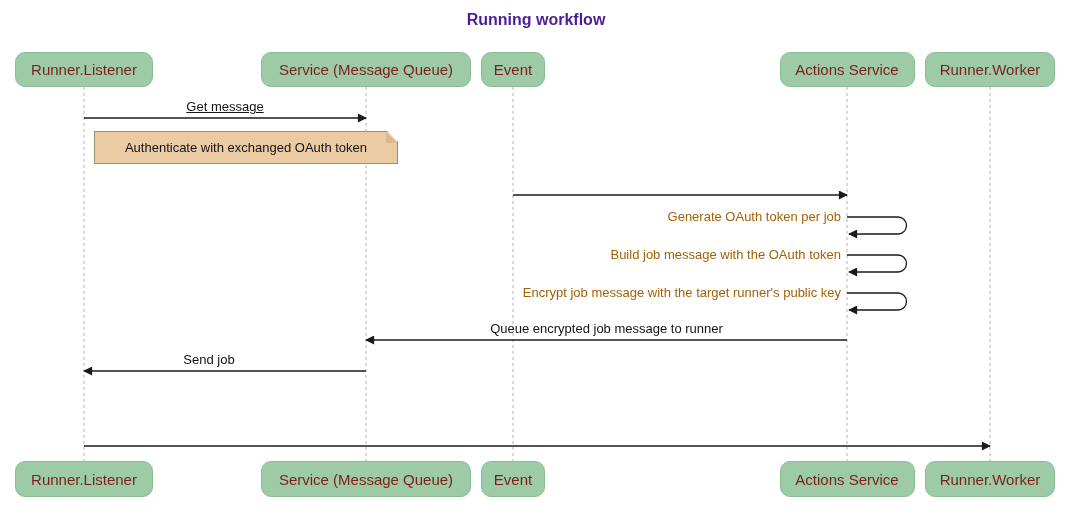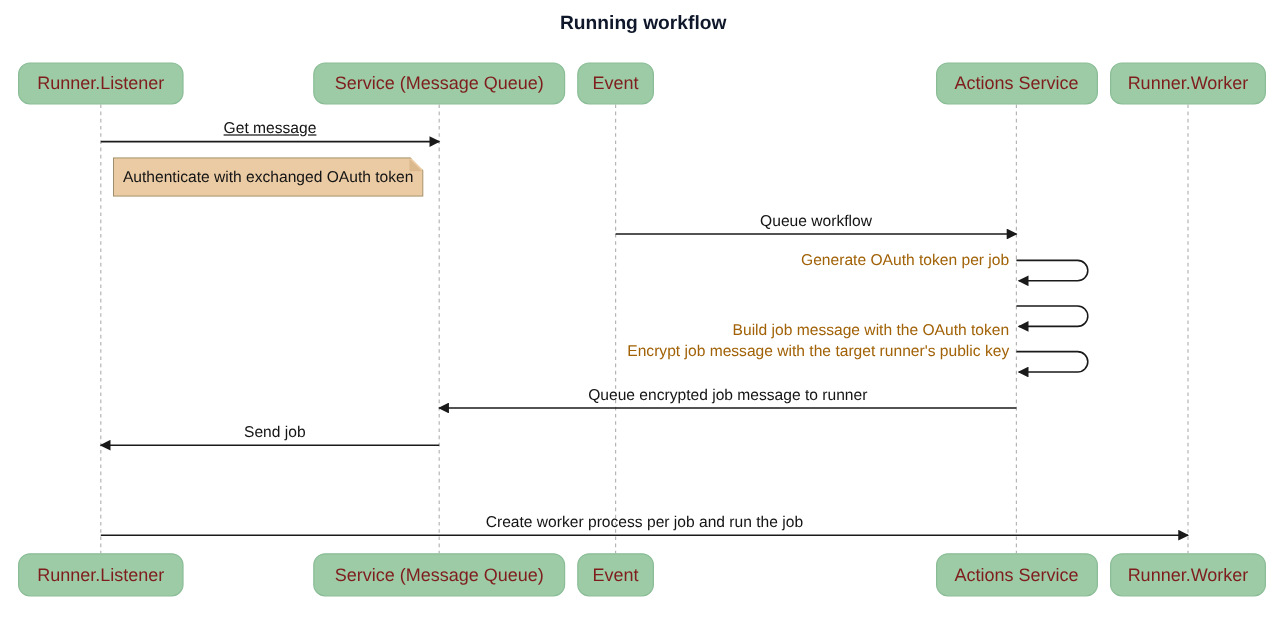--- a/index.html
+++ b/index.html
@@ -10,21 +10,21 @@
     background: #ffffff;
     font-family: "Liberation Sans", sans-serif;
     overflow: hidden;
   }
   #diagram-title {
     position: absolute;
     left: 0; right: 0; top: 11px;
     text-align: center;
     font-size: 16px;
     font-weight: 700;
-    color: #0f172a;
+    color: #4c1d95;
   }
   #lines {
     position: absolute;
     left: 0; top: 0;
     width: 1072px; height: 523px;
   }
   .actor {
     position: absolute;
     height: 35px;
     background: var(--actor-fill);
@@ -110,24 +110,22 @@
     <div class="actor" style="left: 15px; top: 461px; width: 138px; height: 36px;">Runner.Listener</div>
     <div class="actor" style="left: 261px; top: 52px; width: 210px;">Service (Message Queue)</div>
     <div class="actor" style="left: 261px; top: 461px; width: 210px; height: 36px;">Service (Message Queue)</div>
     <div class="actor" style="left: 481px; top: 52px; width: 64px;">Event</div>
     <div class="actor" style="left: 481px; top: 461px; width: 64px; height: 36px;">Event</div>
     <div class="actor" style="left: 779.5px; top: 52px; width: 135px;">Actions Service</div>
     <div class="actor" style="left: 779.5px; top: 461px; width: 135px; height: 36px;">Actions Service</div>
     <div class="actor" style="left: 925px; top: 52px; width: 130px;">Runner.Worker</div>
     <div class="actor" style="left: 925px; top: 461px; width: 130px; height: 36px;">Runner.Worker</div>
     <div class="msg-label" style="left: 25px; top: 99px; text-decoration: underline;">Get message</div>
-    <div class="msg-label" style="left: 480px; top: 176px;">Queue workflow</div>
     <div class="msg-label" style="left: 406.5px; top: 321px;">Queue encrypted job message to runner</div>
-    <div class="msg-label" style="left: 29px; top: 352px;">Send job</div>
-    <div class="msg-label" style="left: 337px; top: 427px;">Create worker process per job and run the job</div>
+    <div class="msg-label" style="left: 9px; top: 352px;">Send job</div>
     <div class="loop-label" style="left: 321px; top: 209px;">Generate OAuth token per job</div>
-    <div class="loop-label" style="left: 321px; top: 247px; margin-top: 20px;">Build job message with the OAuth token</div>
+    <div class="loop-label" style="left: 321px; top: 247px;">Build job message with the OAuth token</div>
     <div class="loop-label" style="left: 321px; top: 285px;">Encrypt job message with the target runner's public key</div>
-    <div class="note" style="left: 94px; top: 131px; width: 259px; height: 33px;">
+    <div class="note" style="left: 94px; top: 131px; width: 304px; height: 33px;">
       <div class="note-fold"></div>
       <div class="note-text">Authenticate with exchanged OAuth token</div>
     </div>
   </div>
 
 </body></html>

